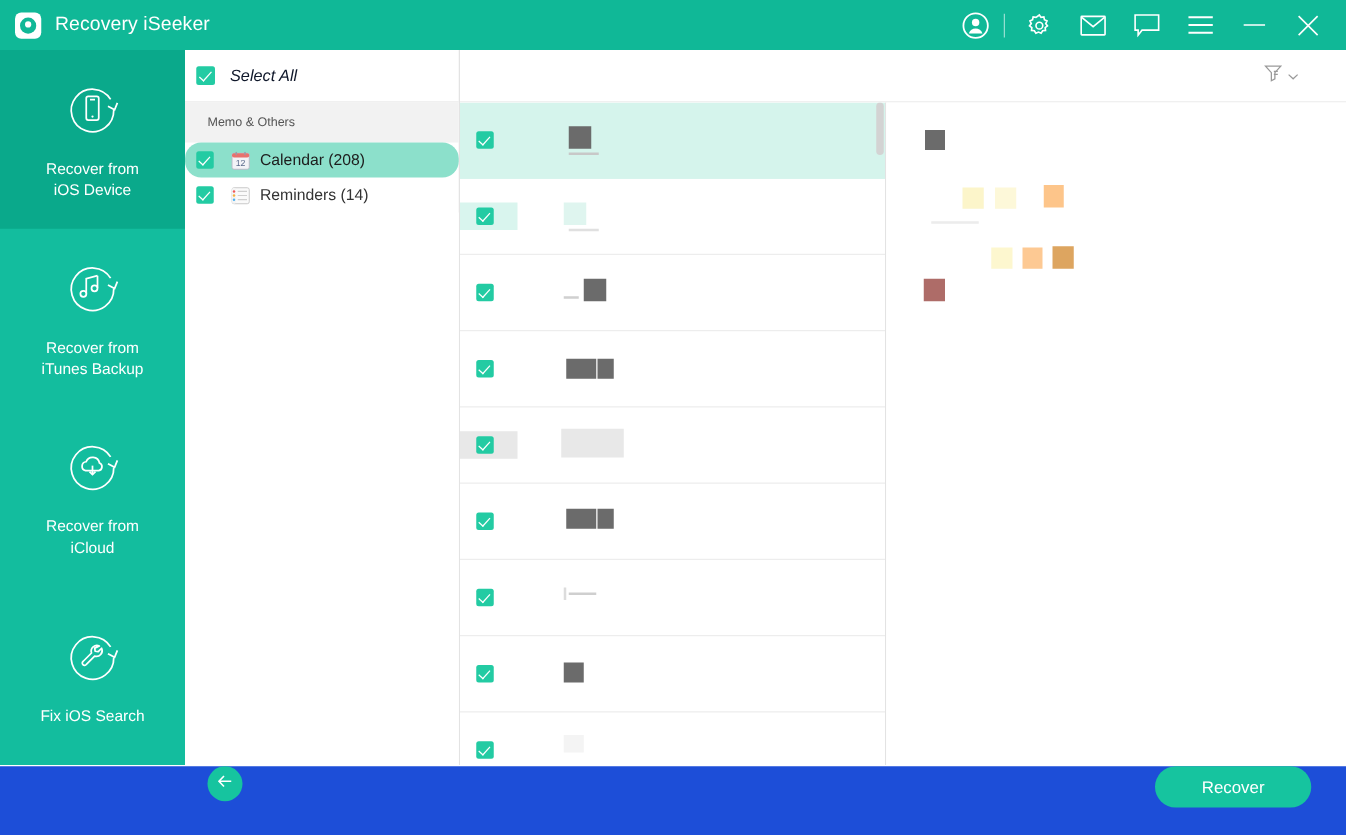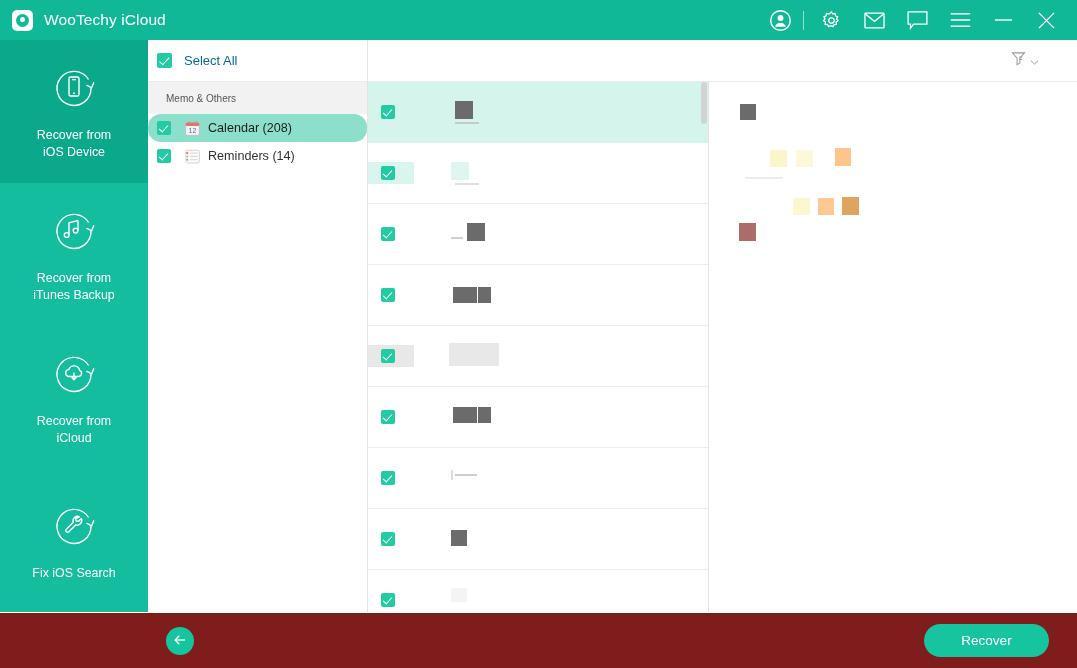--- a/index.html
+++ b/index.html
@@ -82,21 +82,21 @@
     background: #ffffff;
     border-right: 1px solid #e3e3e3;
     display: flex; flex-direction: column;
   }
   .selectall {
     height: 42px; min-height: 42px;
     display: flex; align-items: center;
     padding-left: 9px;
     border-bottom: 1px solid #ebebeb;
   }
-  .selectall-label { font-size: 13px; color: #0369a1; margin-left: 12px; }
+  .selectall-label { font-size: 13px; color: #0f172a; margin-left: 12px; font-style: italic; }
   .cat-group-title {
     height: 32px; background: #f2f2f2;
     display: flex; align-items: center;
     padding-left: 18px;
     font-size: 10px; color: #555555;
   }
   .cat-row {
     height: 28px;
     display: flex; align-items: center;
     padding-left: 9px;
@@ -180,22 +180,22 @@
     width: 6px; height: 42px;
     background: #d3d3d3; border-radius: 3px;
   }
 
   
   .previewcol { flex: 1; background: #ffffff; position: relative; overflow: hidden; }
 
   
   .footer {
     height: 56px; min-height: 56px;
-    background: #7f1d1d;
-    display: flex; align-items: center;
+    background: #1d4ed8;
+    display: flex; align-items: flex-start;
     padding: 0 28px 0 18px;
     border-top: 1px solid #ffffff;
   }
   .back-btn {
     width: 28px; height: 28px; border-radius: 50%;
     background: #16c49f;
     display: flex; align-items: center; justify-content: center;
     color: #ffffff;
   }
   .footer-spacer { flex: 1; }
@@ -210,21 +210,21 @@
 </style>
 </head>
 <body>
 
 <div id="app">
 
   <div class="titlebar">
     <div class="logo-box">
       <div class="logo-inner"></div>
     </div>
-    <div class="app-title">WooTechy iCloud</div>
+    <div class="app-title">Recovery iSeeker</div>
     <div class="tb-spacer"></div>
 
     <div class="tb-icon">
       <svg width="23" height="23" viewBox="0 0 24 24" fill="none" stroke="#fff" stroke-width="1.5">
         <circle cx="12" cy="12" r="10.2"></circle>
         <circle cx="12" cy="9.4" r="3.1" fill="#fff" stroke="none"></circle>
         <path d="M6.3 18.6c.9-2.8 3.1-4.2 5.7-4.2s4.8 1.4 5.7 4.2" fill="#fff" stroke="none"></path>
       </svg>
     </div>
     <div class="tb-sep"></div>

